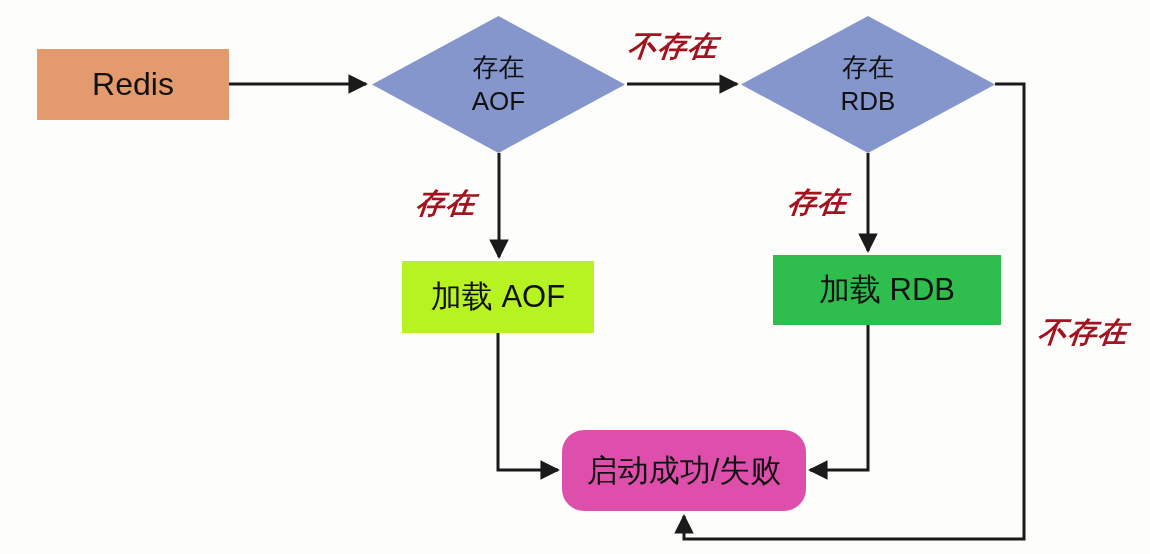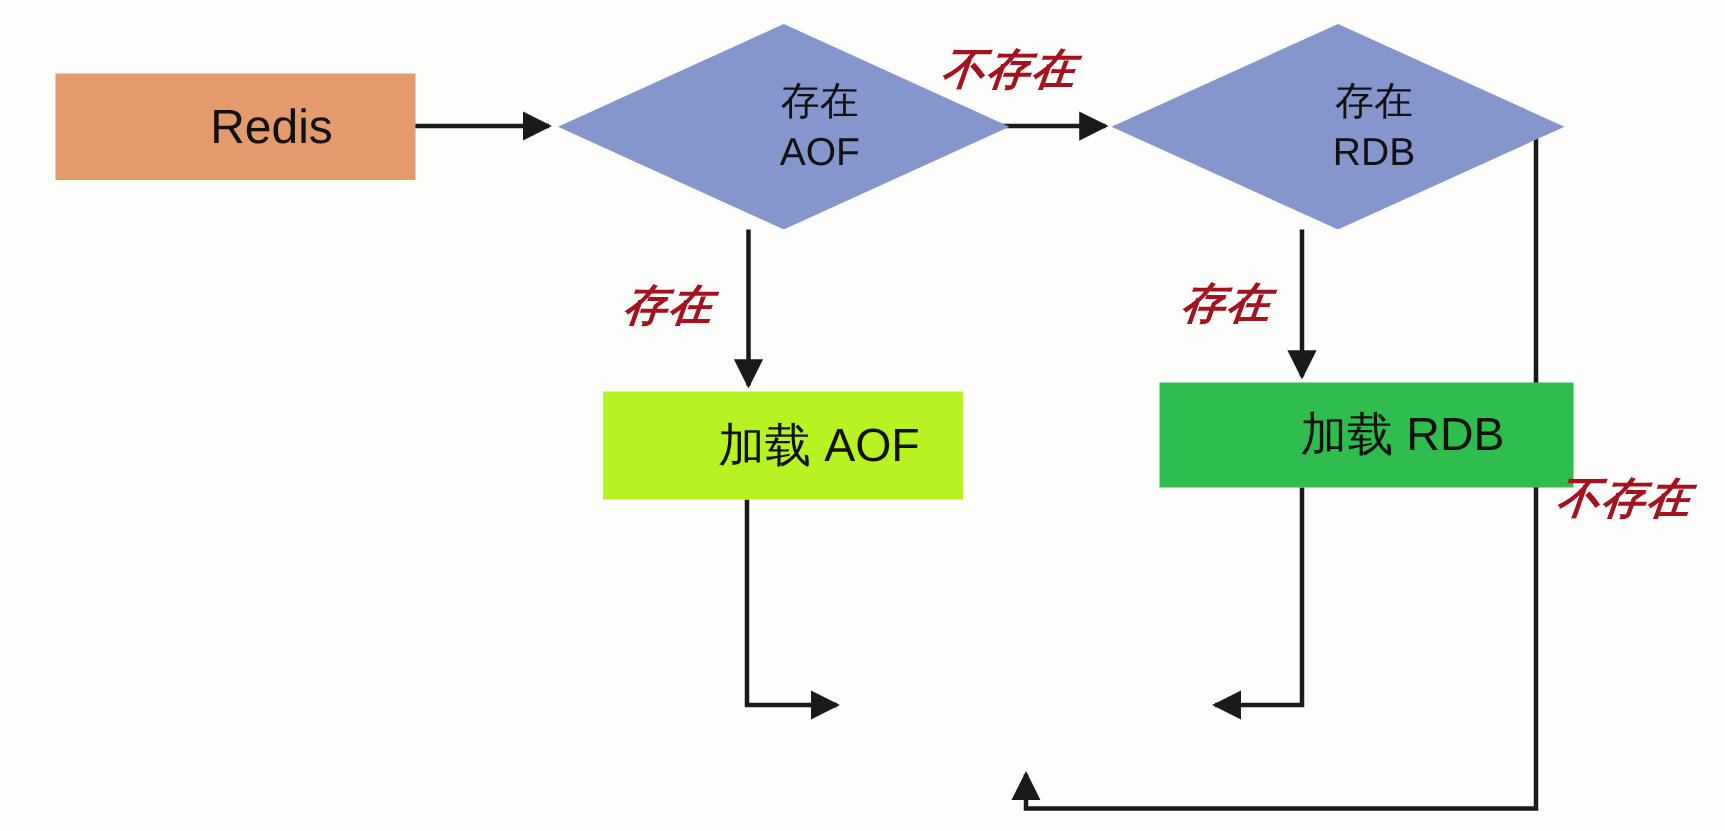--- a/index.html
+++ b/index.html
@@ -27,21 +27,20 @@
   }
   .edges marker path { fill: #1a1a1a; }
 
   .node {
     position: absolute;
     display: flex;
     align-items: center;
     justify-content: center;
     color: #111111;
     text-align: center;
-    padding-left: 48px;
   }
   .node-redis {
     left: 37px; top: 49px;
     width: 192px; height: 71px;
     font-size: 32px;
   }
   .diamond {
     clip-path: polygon(50% 0, 100% 50%, 50% 100%, 0 50%);
     white-space: pre-line;
     line-height: 1.3;
@@ -109,20 +108,21 @@
   <div class="node diamond node-check-aof" style="background-color: rgb(132, 150, 204);">存在
 AOF</div>
 
   <div class="node diamond node-check-rdb" style="background-color: rgb(132, 150, 204);">存在
 RDB</div>
 
   <div class="node node-load-aof" style="background-color: rgb(183, 243, 33);">加载 AOF</div>
 
   <div class="node node-load-rdb" style="background-color: rgb(47, 190, 78);">加载 RDB</div>
 
+  <div class="node node-result" style="background-color: rgb(222, 79, 171);">启动成功/失败</div>
 
   <div class="edge-label lbl-aof-not-exist" style="color: rgb(163, 19, 31);">不存在</div>
 
   <div class="edge-label lbl-aof-exist" style="color: rgb(163, 19, 31);">存在</div>
 
   <div class="edge-label lbl-rdb-exist" style="color: rgb(163, 19, 31);">存在</div>
 
   <div class="edge-label lbl-rdb-not-exist" style="color: rgb(163, 19, 31);">不存在</div>
 
 </div>

